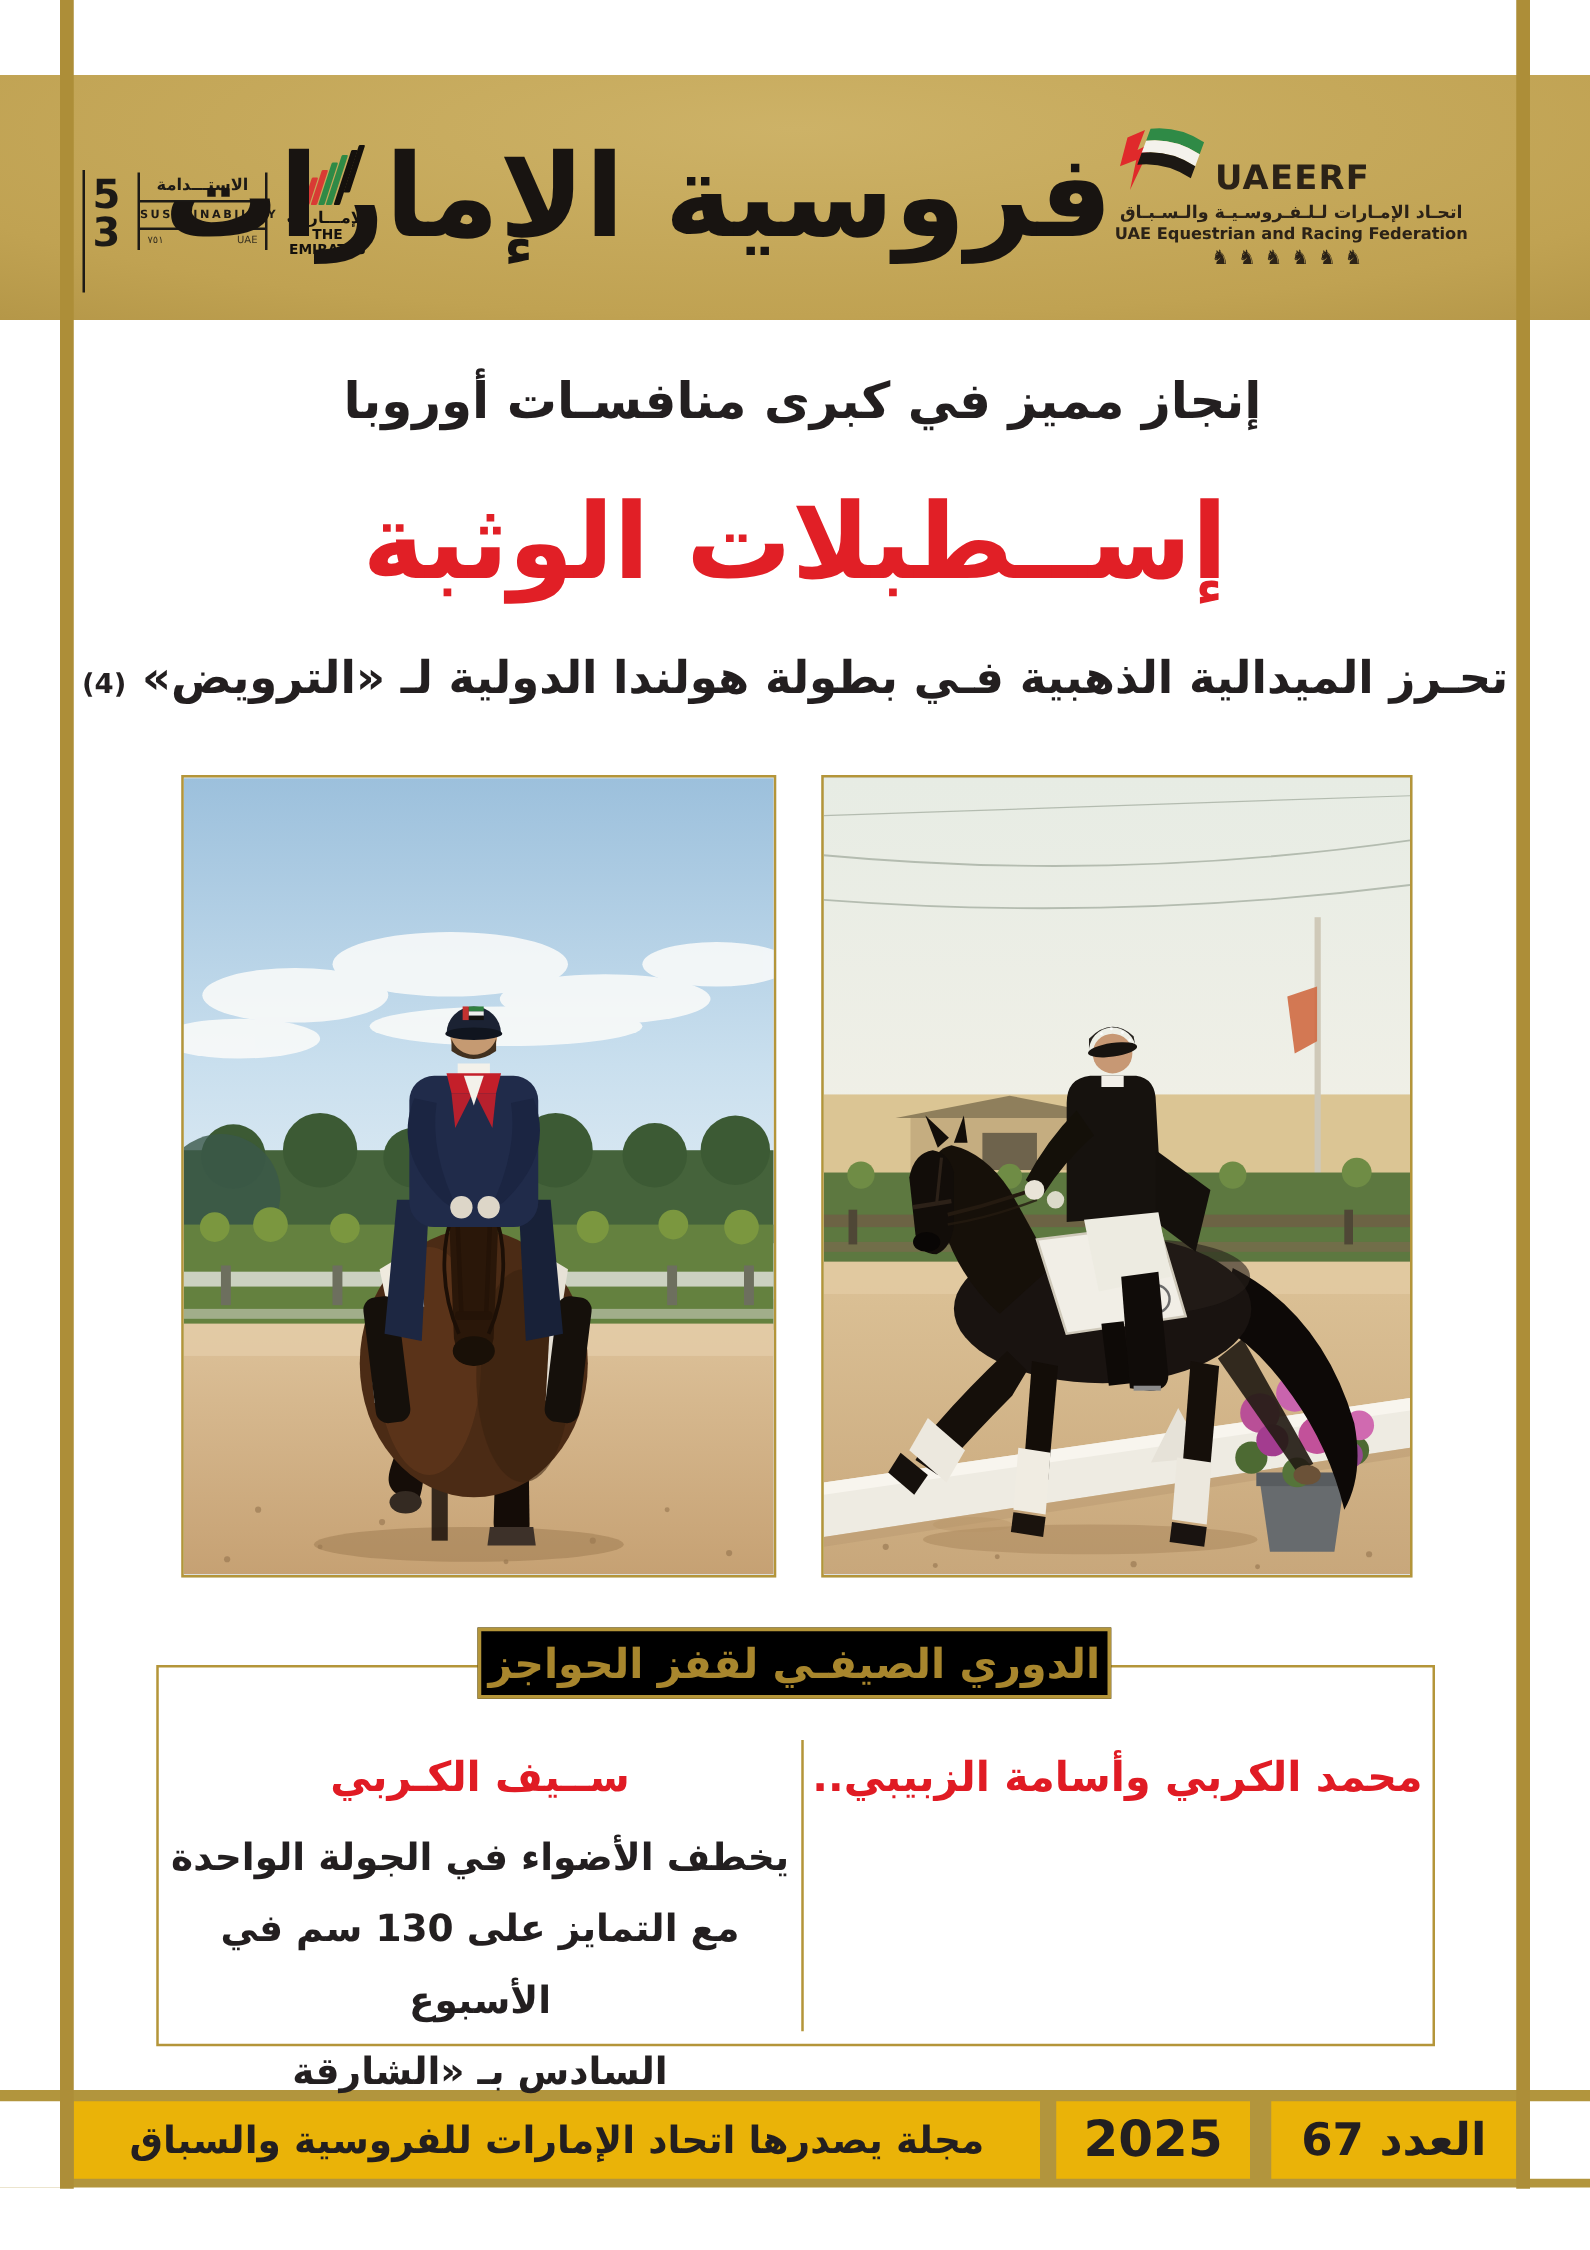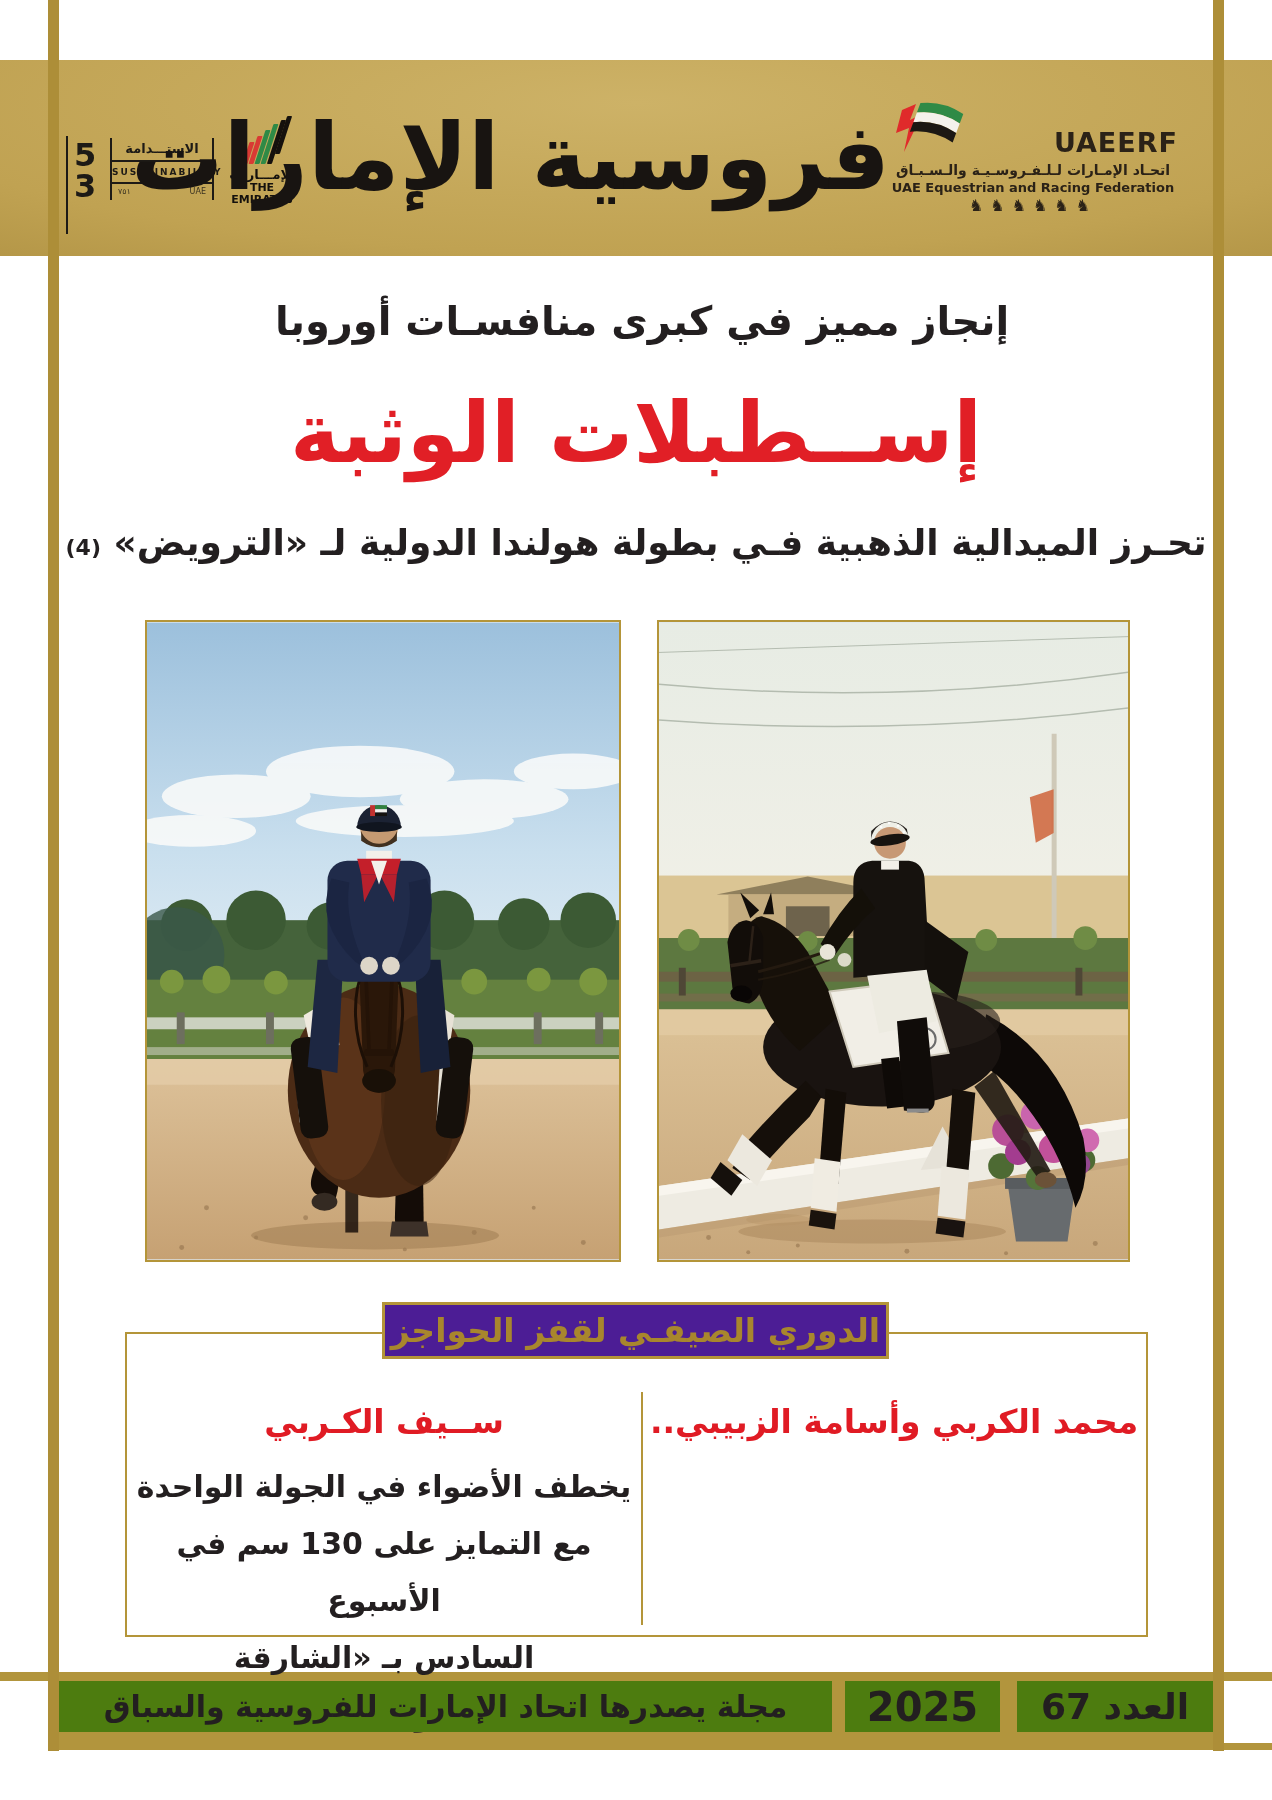--- a/index.html
+++ b/index.html
@@ -30,55 +30,55 @@
 
   
   .logoEm{position:absolute;left:224px;top:58px;width:76px;text-align:center;color:#14110d;}
   .logoEm .mark{display:flex;align-items:flex-end;justify-content:center;height:46px;gap:2px;}
   .logoEm .s{width:5px;transform:skewX(-18deg);border-radius:1px;}
   .logoEm .ar-t{font-size:13px;font-weight:bold;line-height:15px;margin-top:3px;}
   .logoEm .en-t{font-size:11px;font-weight:bold;line-height:12px;}
 
   
   .logoFed{position:absolute;left:888px;top:36px;width:290px;text-align:center;color:#2b2217;}
-  .logoFed .toprow{display:flex;align-items:flex-end;justify-content:space-between;gap:16px;height:62px;}
+  .logoFed .toprow{display:flex;align-items:flex-end;justify-content:flex-start;gap:6px;height:62px;}
   .logoFed .acr{font-size:27px;font-weight:bold;letter-spacing:1px;}
   .logoFed .ar-t{font-size:14px;font-weight:bold;line-height:20px;margin-top:2px;}
   .logoFed .en-t{font-size:13px;font-weight:bold;line-height:15px;}
   .logoFed .horses{font-size:16px;letter-spacing:7px;line-height:22px;}
 
   
   .kicker{position:absolute;left:0;right:0;top:298px;font-size:40px;font-weight:bold;text-align:center;margin-left:12px;}
   .bigtitle{position:absolute;left:0;right:0;top:374px;font-size:84px;font-weight:bold;color:#e11f26;text-align:center;line-height:118px;}
   .subtitle{position:absolute;left:0;right:0;top:522px;font-size:36px;font-weight:bold;text-align:center;}
   .subtitle .ref{font-size:22px;font-weight:bold;}
 
   
   .photo{position:absolute;top:620px;height:642px;border:2px solid #b49539;box-sizing:border-box;overflow:hidden;background:#dfe8ee;}
   .photo.l{left:145px;width:476px;}
   .photo.r{left:657px;width:473px;}
   .photo svg{display:block;}
 
   
-  .banner{position:absolute;left:382px;top:1302px;width:507px;height:57px;background:#4c1d95;
+  .banner{position:absolute;left:382px;top:1302px;width:507px;height:57px;background:#000000;
           border:3px solid #b49539;box-sizing:border-box;z-index:3;
           font-size:33px;font-weight:bold;color:#a8862d;text-align:center;line-height:51px;}
   .secbox{position:absolute;left:125px;top:1332px;width:1023px;height:305px;background:#fff;
           border:2px solid #b49539;box-sizing:border-box;z-index:2;}
   .secbox .divider{position:absolute;left:514px;top:58px;bottom:10px;width:2px;background:#b49539;}
   .col{position:absolute;top:50px;text-align:center;margin-top:16px;}
   .col.right{left:518px;width:498px;}
   .col.left{left:4px;width:506px;}
   .col .head{font-size:33px;font-weight:bold;color:#e01b24;line-height:44px;}
   .col .body{margin-top:14px;font-size:30px;font-weight:bold;line-height:57px;color:#231f20;}
   .col .ref{font-size:21px;margin-right:16px;}
 
   
   .foot-band{position:absolute;left:0;top:1672px;width:1272px;height:78px;background:#b2953d;z-index:1;}
-  .foot-cell{position:absolute;top:1681px;height:51px;background:#4d7c0f;z-index:2;display:flex;align-items:center;justify-content:center;}
+  .foot-cell{position:absolute;top:1681px;height:62px;background:#eab308;z-index:2;display:flex;align-items:center;justify-content:center;}
   .fc1{left:59px;width:773px;font-size:30px;font-weight:bold;}
   .fc2{left:845px;width:155px;font-size:40px;font-weight:bold;}
   .fc3{left:1017px;width:196px;font-size:36px;font-weight:bold;}
   .foot-white{position:absolute;background:#ffffff;z-index:2;}
   .fwL{left:0;top:1681px;width:48px;height:69px;}
   .fwR{left:1224px;top:1681px;width:48px;height:62px;}
 </style>
 </head>
 <body>
 

